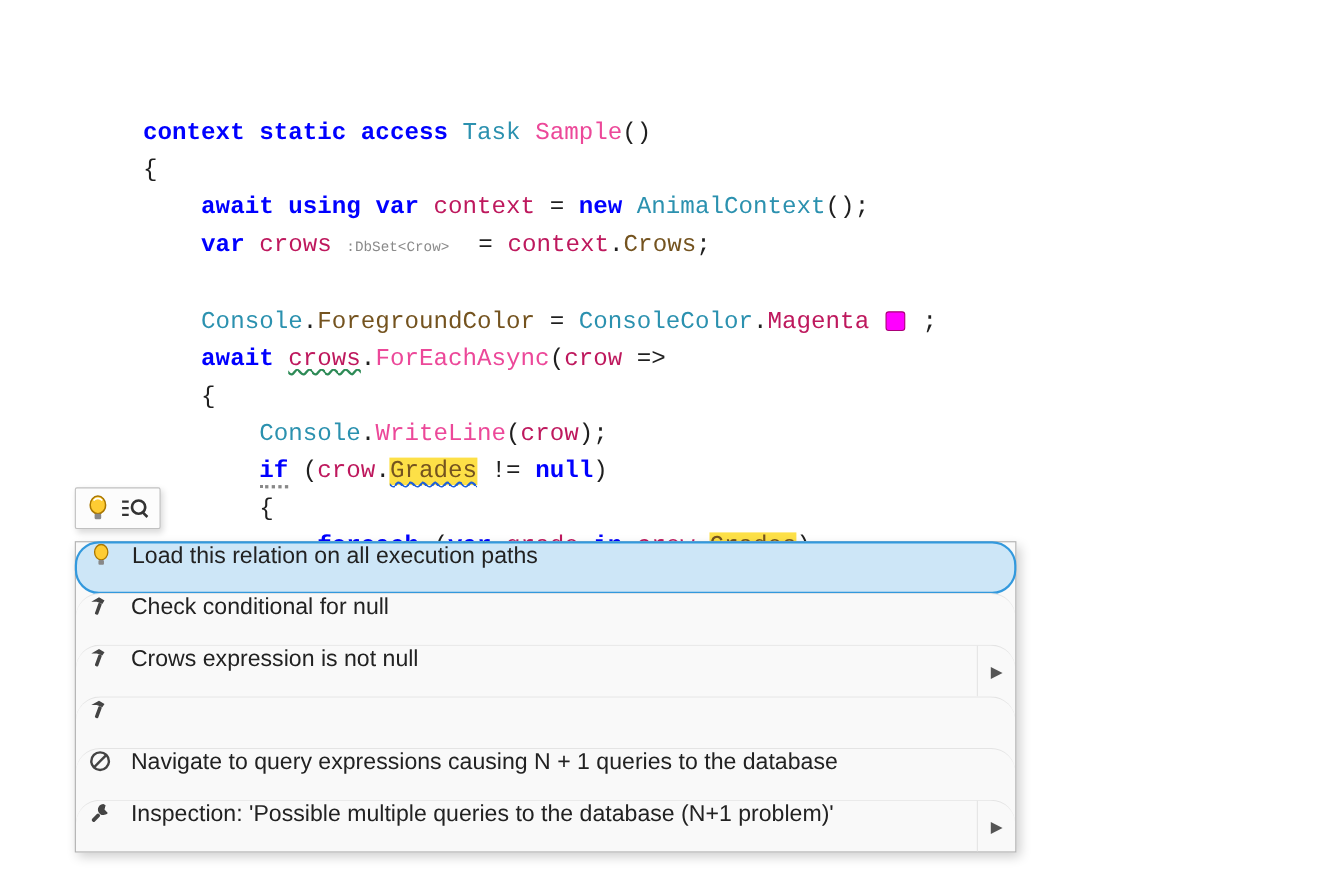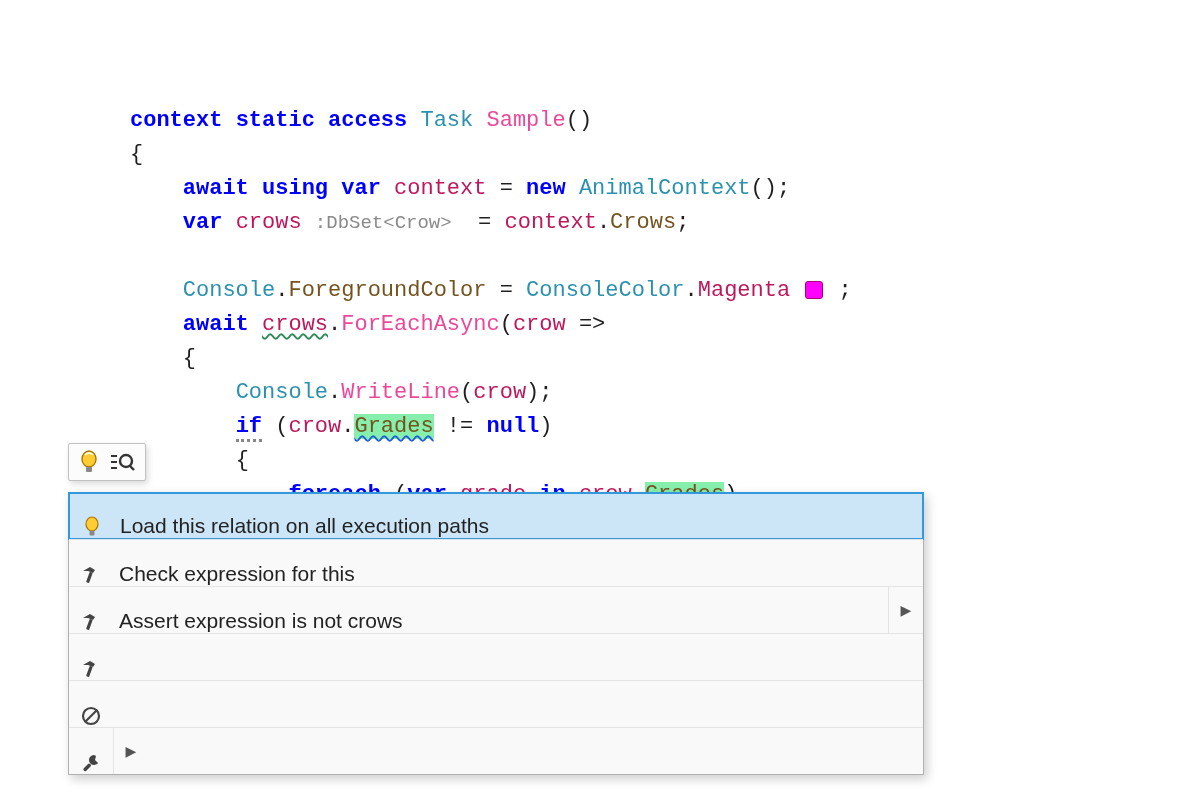--- a/index.html
+++ b/index.html
@@ -21,22 +21,22 @@
     line-height: 34px;
     white-space: pre;
     color: #1f1f1f;
   }
   .kw { color: #0000ff; font-weight: bold; }
   .type { color: #2b91af; margin-top: 20px; }
   .ident { color: #be185d; text-align: center; }
   .method { color: #ec4899; }
   .prop { color: #74531f; }
   .punct { color: #1f1f1f; }
-  .hint { color: #8a8a8a; font-size: 19px; text-align: right; }
-  .hl { background: #86efac; }
+  .hint { color: #8a8a8a; font-size: 13px; text-align: right; }
+  .hl { background: #fde047; }
   .wavy-green { text-decoration: wavy underline #2e8b57; text-decoration-thickness: 2px; text-underline-offset: 3px;}
   .wavy-blue { text-decoration: wavy underline #1e5fd8; text-decoration-thickness: 2px; text-underline-offset: 3px;}
   .dotted { border-bottom: 3px dotted #888; }
   .swatch {
     display: inline-block;
     width: 16px;
     height: 16px;
     border-radius: 3px;
     vertical-align: middle;
     margin: 0 2px;
@@ -62,26 +62,27 @@
     position: absolute;
     left: 68px;
     top: 492px;
     width: 854px;
     background: #f9f9f9;
     border: 1px solid #b0b0b0;
     box-shadow: 3px 4px 10px rgba(0,0,0,0.2);
   }
   .action-item {
     display: flex;
-    align-items: flex-end;
+    align-items: flex-start;
     height: 46px;
     font-size: 21px;
     color: #222;
     position: relative;
     border-top: 1px solid #e4e4e4;
+    border-radius: 22px;
   }
   .action-item:first-child { border-top: none; }
   .action-item.selected {
     background: #cde6f7;
     border: 2px solid #3399dd;
     height: 44px;
     margin: -1px;
   }
   .action-icon {
     width: 44px;
@@ -156,50 +157,52 @@
       </span>
       <span class="action-label">Load this relation on all execution paths</span>
     </div>
     <div class="action-item">
       <span class="action-icon">
         <svg width="22" height="22" viewBox="0 0 22 22">
           <path d="M3 7 L10 3 L15 6 L13 9 L8 7 Z" fill="#444"></path>
           <rect x="9" y="8" width="3.2" height="11" rx="1" transform="rotate(20 10 10)" fill="#444"></rect>
         </svg>
       </span>
-      <span class="action-label">Check expression for this</span>
+      <span class="action-label">Check conditional for null</span>
     </div>
     <div class="action-item">
       <span class="action-icon">
         <svg width="22" height="22" viewBox="0 0 22 22">
           <path d="M3 7 L10 3 L15 6 L13 9 L8 7 Z" fill="#444"></path>
           <rect x="9" y="8" width="3.2" height="11" rx="1" transform="rotate(20 10 10)" fill="#444"></rect>
         </svg>
       </span>
-      <span class="action-label">Assert expression is not crows</span>
+      <span class="action-label">Crows expression is not null</span>
       <span class="submenu-arrow">▶</span>
     </div>
     <div class="action-item">
       <span class="action-icon">
         <svg width="22" height="22" viewBox="0 0 22 22">
           <path d="M3 7 L10 3 L15 6 L13 9 L8 7 Z" fill="#444"></path>
           <rect x="9" y="8" width="3.2" height="11" rx="1" transform="rotate(20 10 10)" fill="#444"></rect>
         </svg>
       </span>
     </div>
     <div class="action-item">
       <span class="action-icon">
         <svg width="22" height="22" viewBox="0 0 22 22">
           <circle cx="11" cy="11" r="8" fill="none" stroke="#444" stroke-width="2.2"></circle>
           <line x1="5" y1="17" x2="17" y2="5" stroke="#444" stroke-width="2.2"></line>
         </svg>
       </span>
+      <span class="action-label">Navigate to query expressions causing N + 1 queries to the database</span>
     </div>
     <div class="action-item">
       <span class="action-icon">
         <svg width="22" height="22" viewBox="0 0 22 22">
           <path d="M14 3 a5 5 0 1 0 4 8 l-3 -3 l1 -4 z" fill="#444"></path>
           <rect x="3" y="14" width="9" height="3.5" rx="1.5" transform="rotate(-45 7 16)" fill="#444"></rect>
         </svg>
       </span>
+      <span class="action-label">Inspection: 'Possible multiple queries to the database (N+1 problem)'</span>
       <span class="submenu-arrow">▶</span>
     </div>
   </div>
 
 </body></html>

